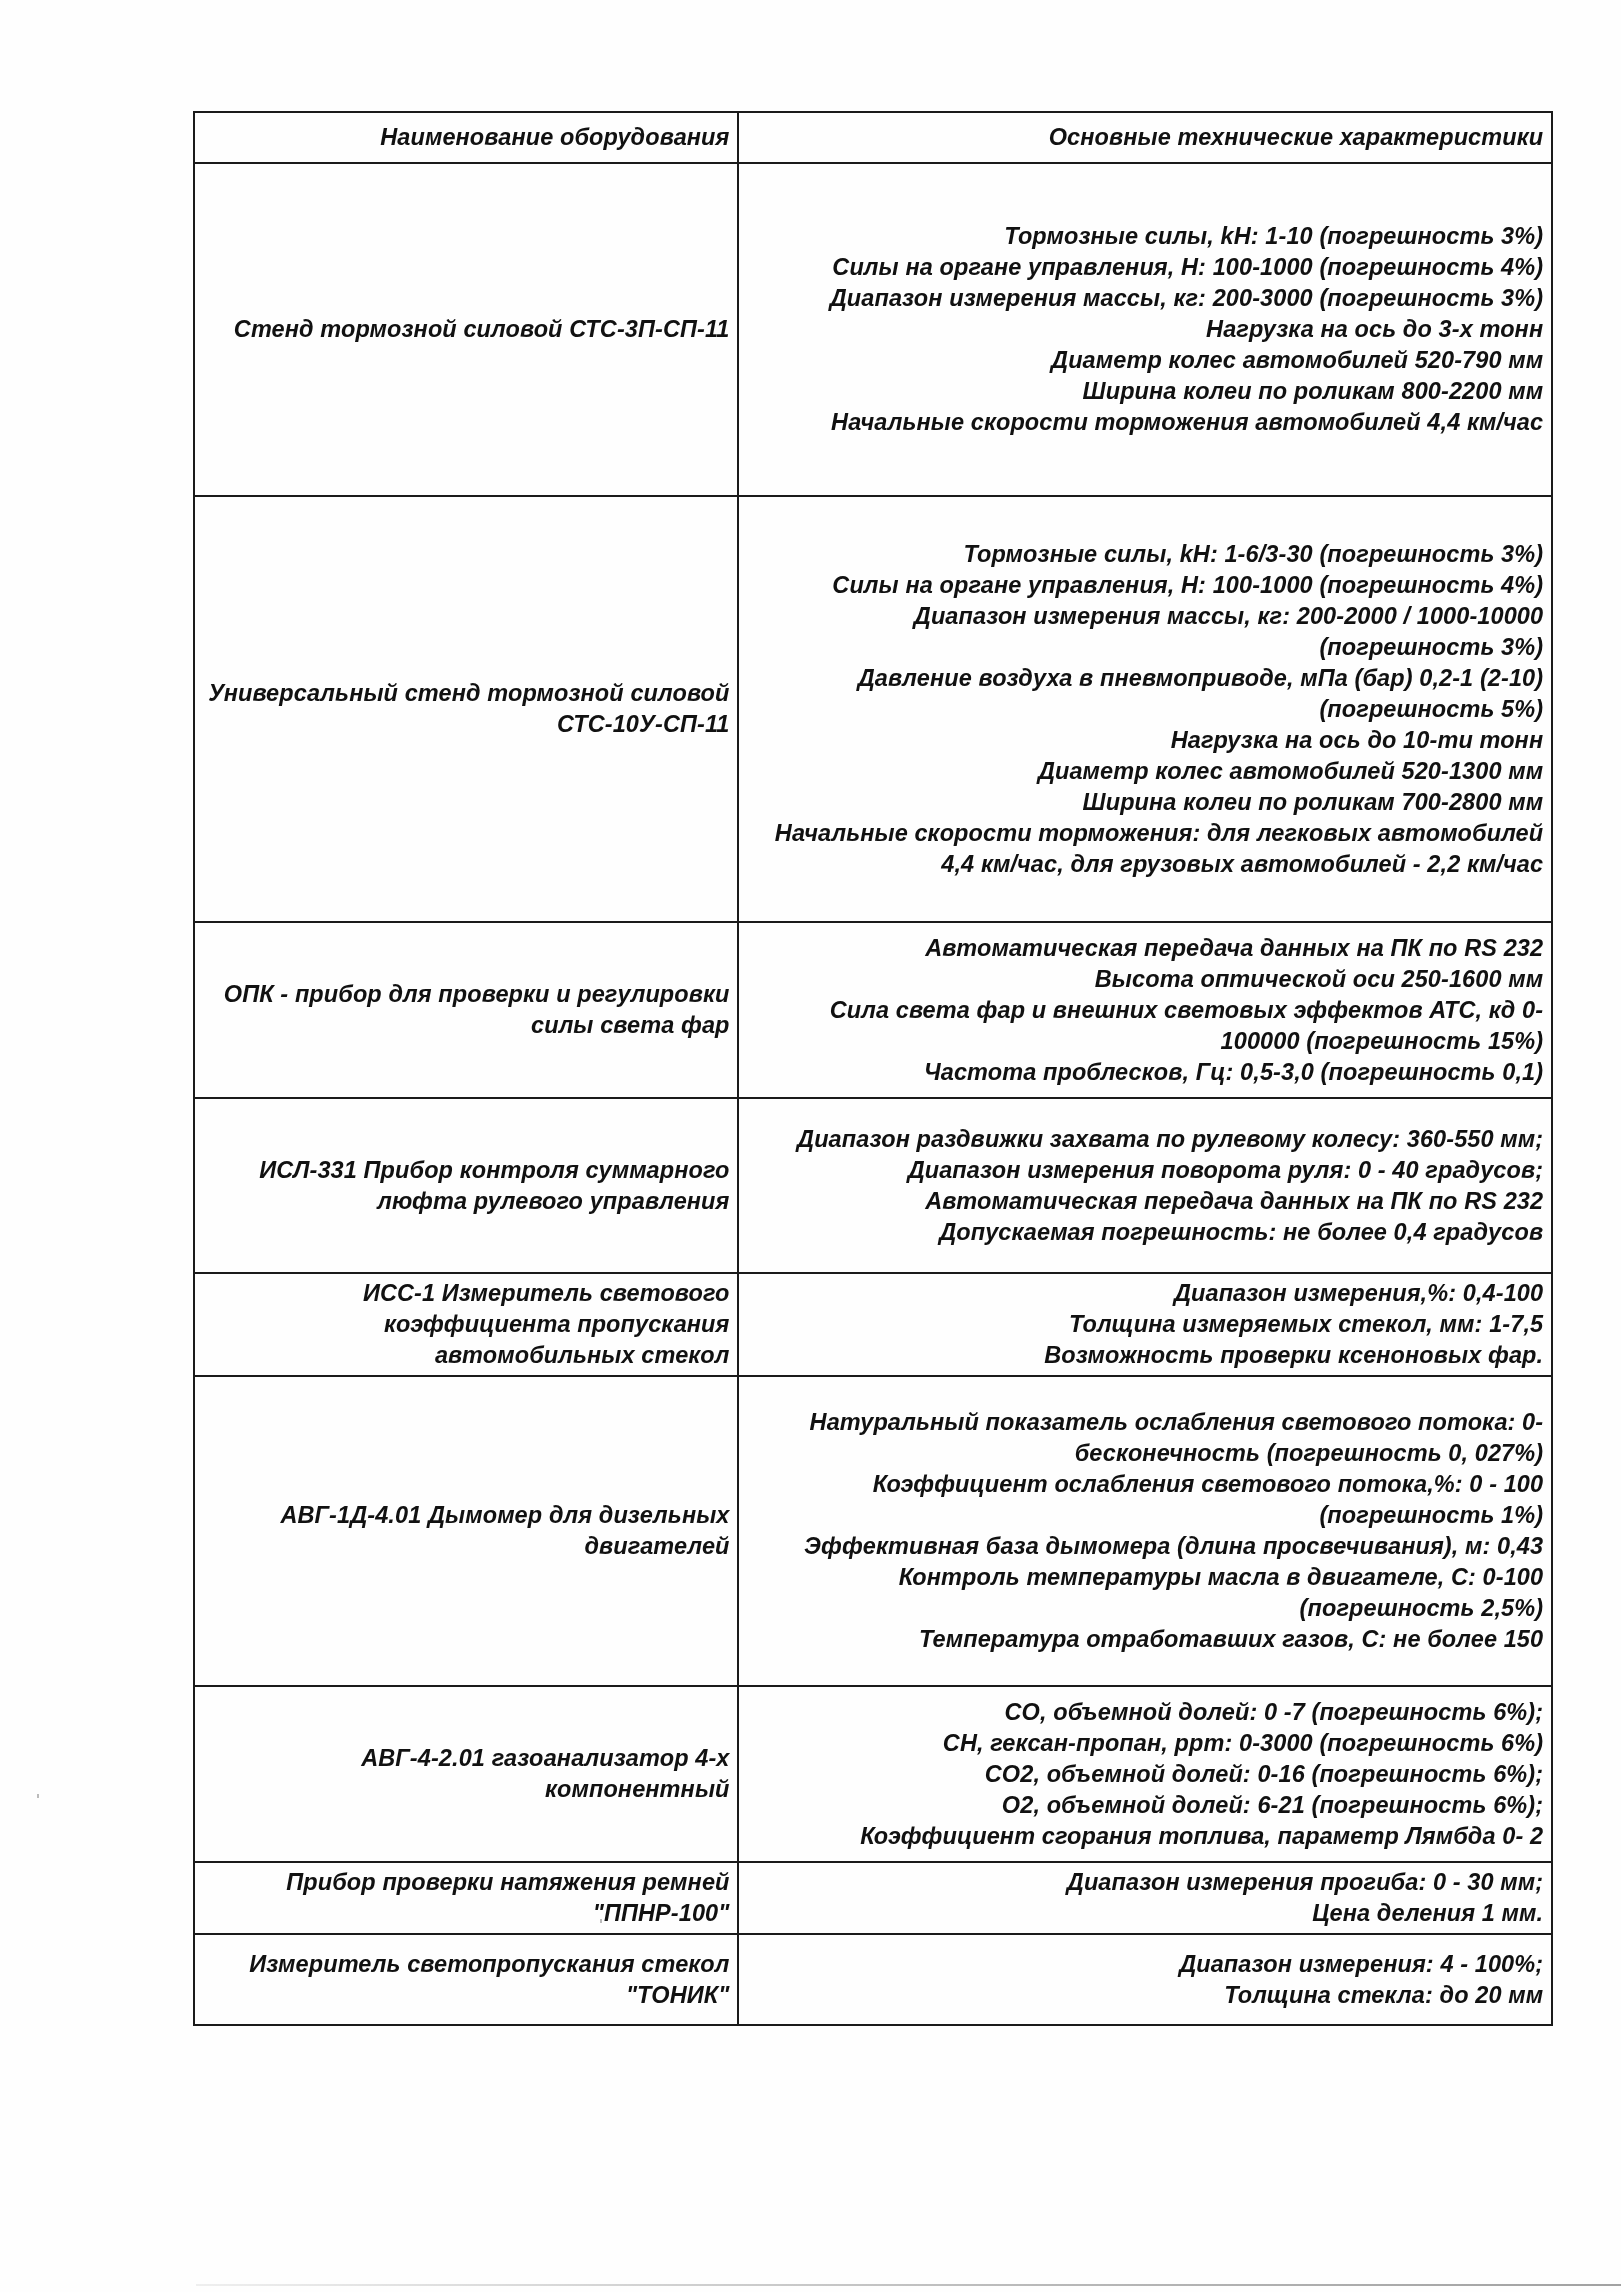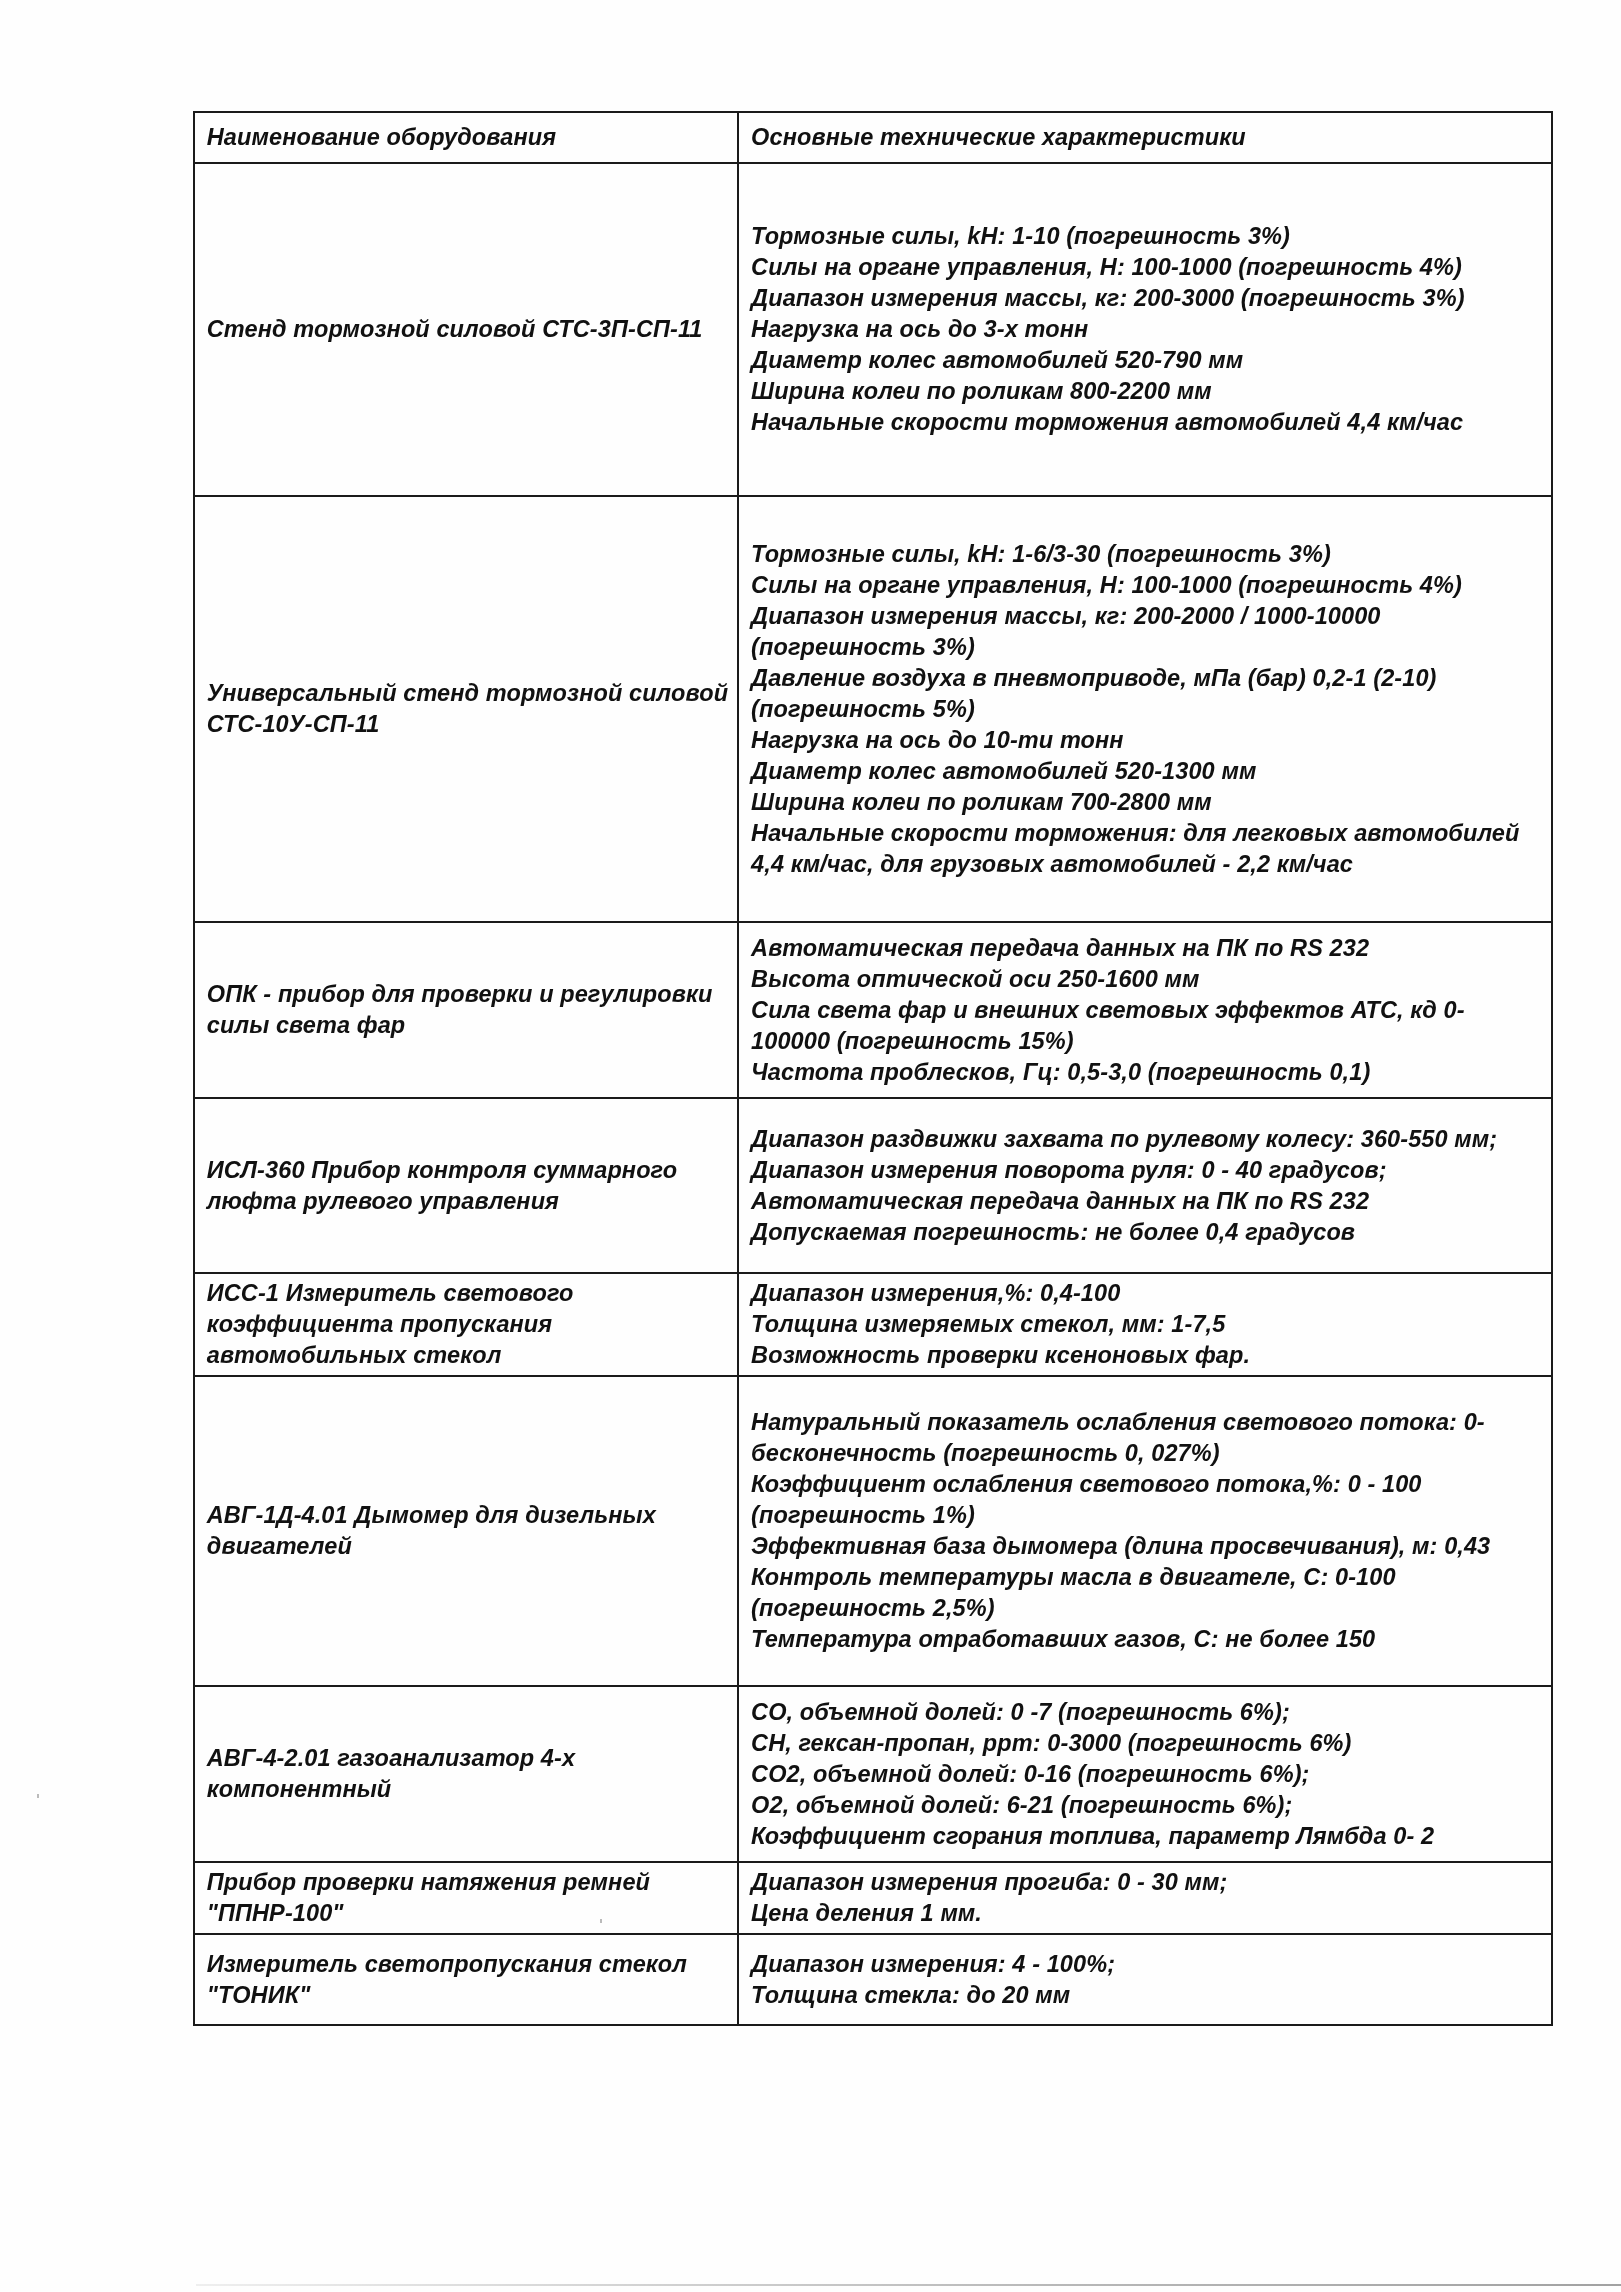--- a/index.html
+++ b/index.html
@@ -11,21 +11,21 @@
     border-collapse: collapse;
     font-family: "Liberation Sans", sans-serif;
     font-style: italic; font-weight: bold;
     font-size: 23.5px; line-height: 31px;
     color: #111;
     letter-spacing: 0.1px;
   }
   table.spec td, table.spec th {
     border: 2px solid #1a1a1a;
     vertical-align: middle;
-    text-align: left;
+    text-align: right;
     padding: 0 7.8px 0 11.8px;
     font-weight: bold; font-style: italic;
   }
   table.spec th { height: 49px; font-size: 23.5px; }
   col.c1 { width: 545px; }
   col.c2 { width: 815px; }
   .specs div { white-space: normal; }
   .r1 td { height: 331px; }
   .r2 td { height: 424px; }
   .r3 td { height: 174px; }
@@ -83,21 +83,21 @@
       <tr class="r3">
         <td>ОПК - прибор для проверки и регулировки силы света фар</td>
         <td class="specs">
           <div>Автоматическая передача данных на ПК по RS 232</div>
           <div>Высота оптической оси 250-1600 мм</div>
           <div>Сила света фар и внешних световых эффектов АТС, кд 0-100000 (погрешность 15%)</div>
           <div>Частота проблесков, Гц: 0,5-3,0 (погрешность 0,1)</div>
         </td>
       </tr>
       <tr class="r4">
-        <td>ИСЛ-360 Прибор контроля суммарного люфта рулевого управления</td>
+        <td>ИСЛ-331 Прибор контроля суммарного люфта рулевого управления</td>
         <td class="specs">
           <div>Диапазон раздвижки захвата по рулевому колесу: 360-550 мм;</div>
           <div>Диапазон измерения поворота руля: 0 - 40 градусов;</div>
           <div>Автоматическая передача данных на ПК по RS 232</div>
           <div>Допускаемая погрешность: не более 0,4 градусов</div>
         </td>
       </tr>
       <tr class="r5">
         <td>ИСС-1 Измеритель светового коэффициента пропускания автомобильных стекол</td>
         <td class="specs">

